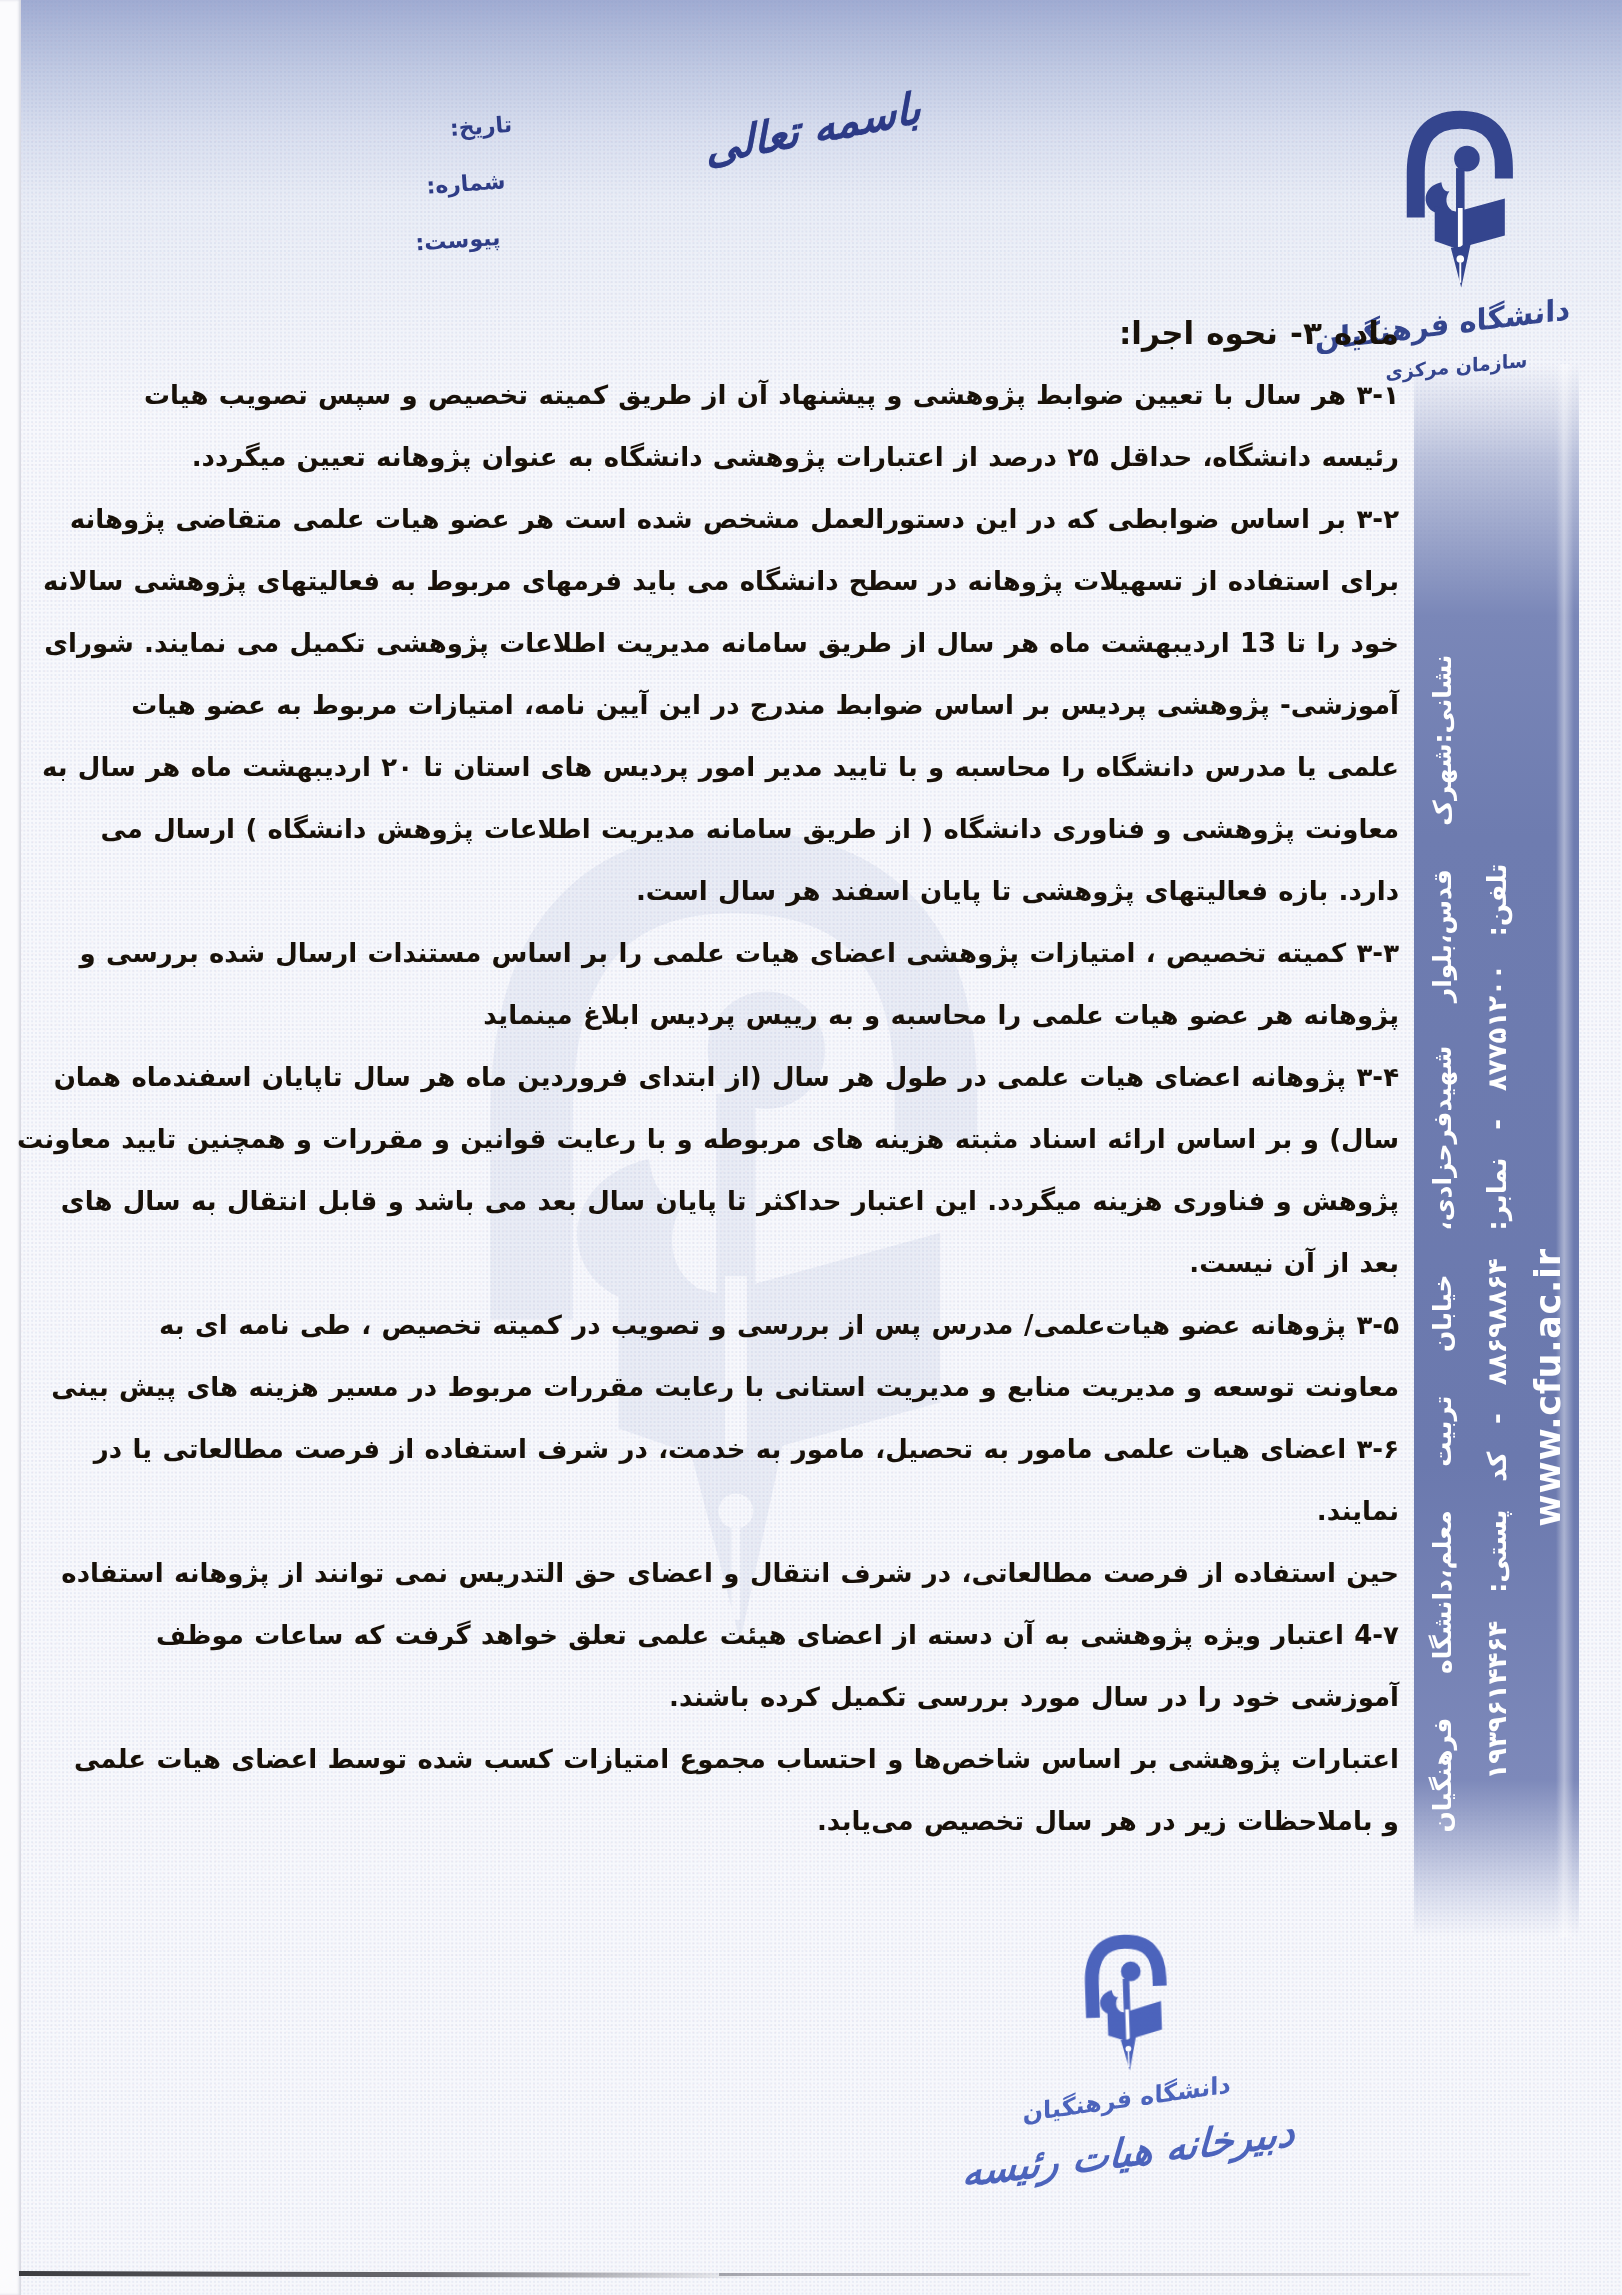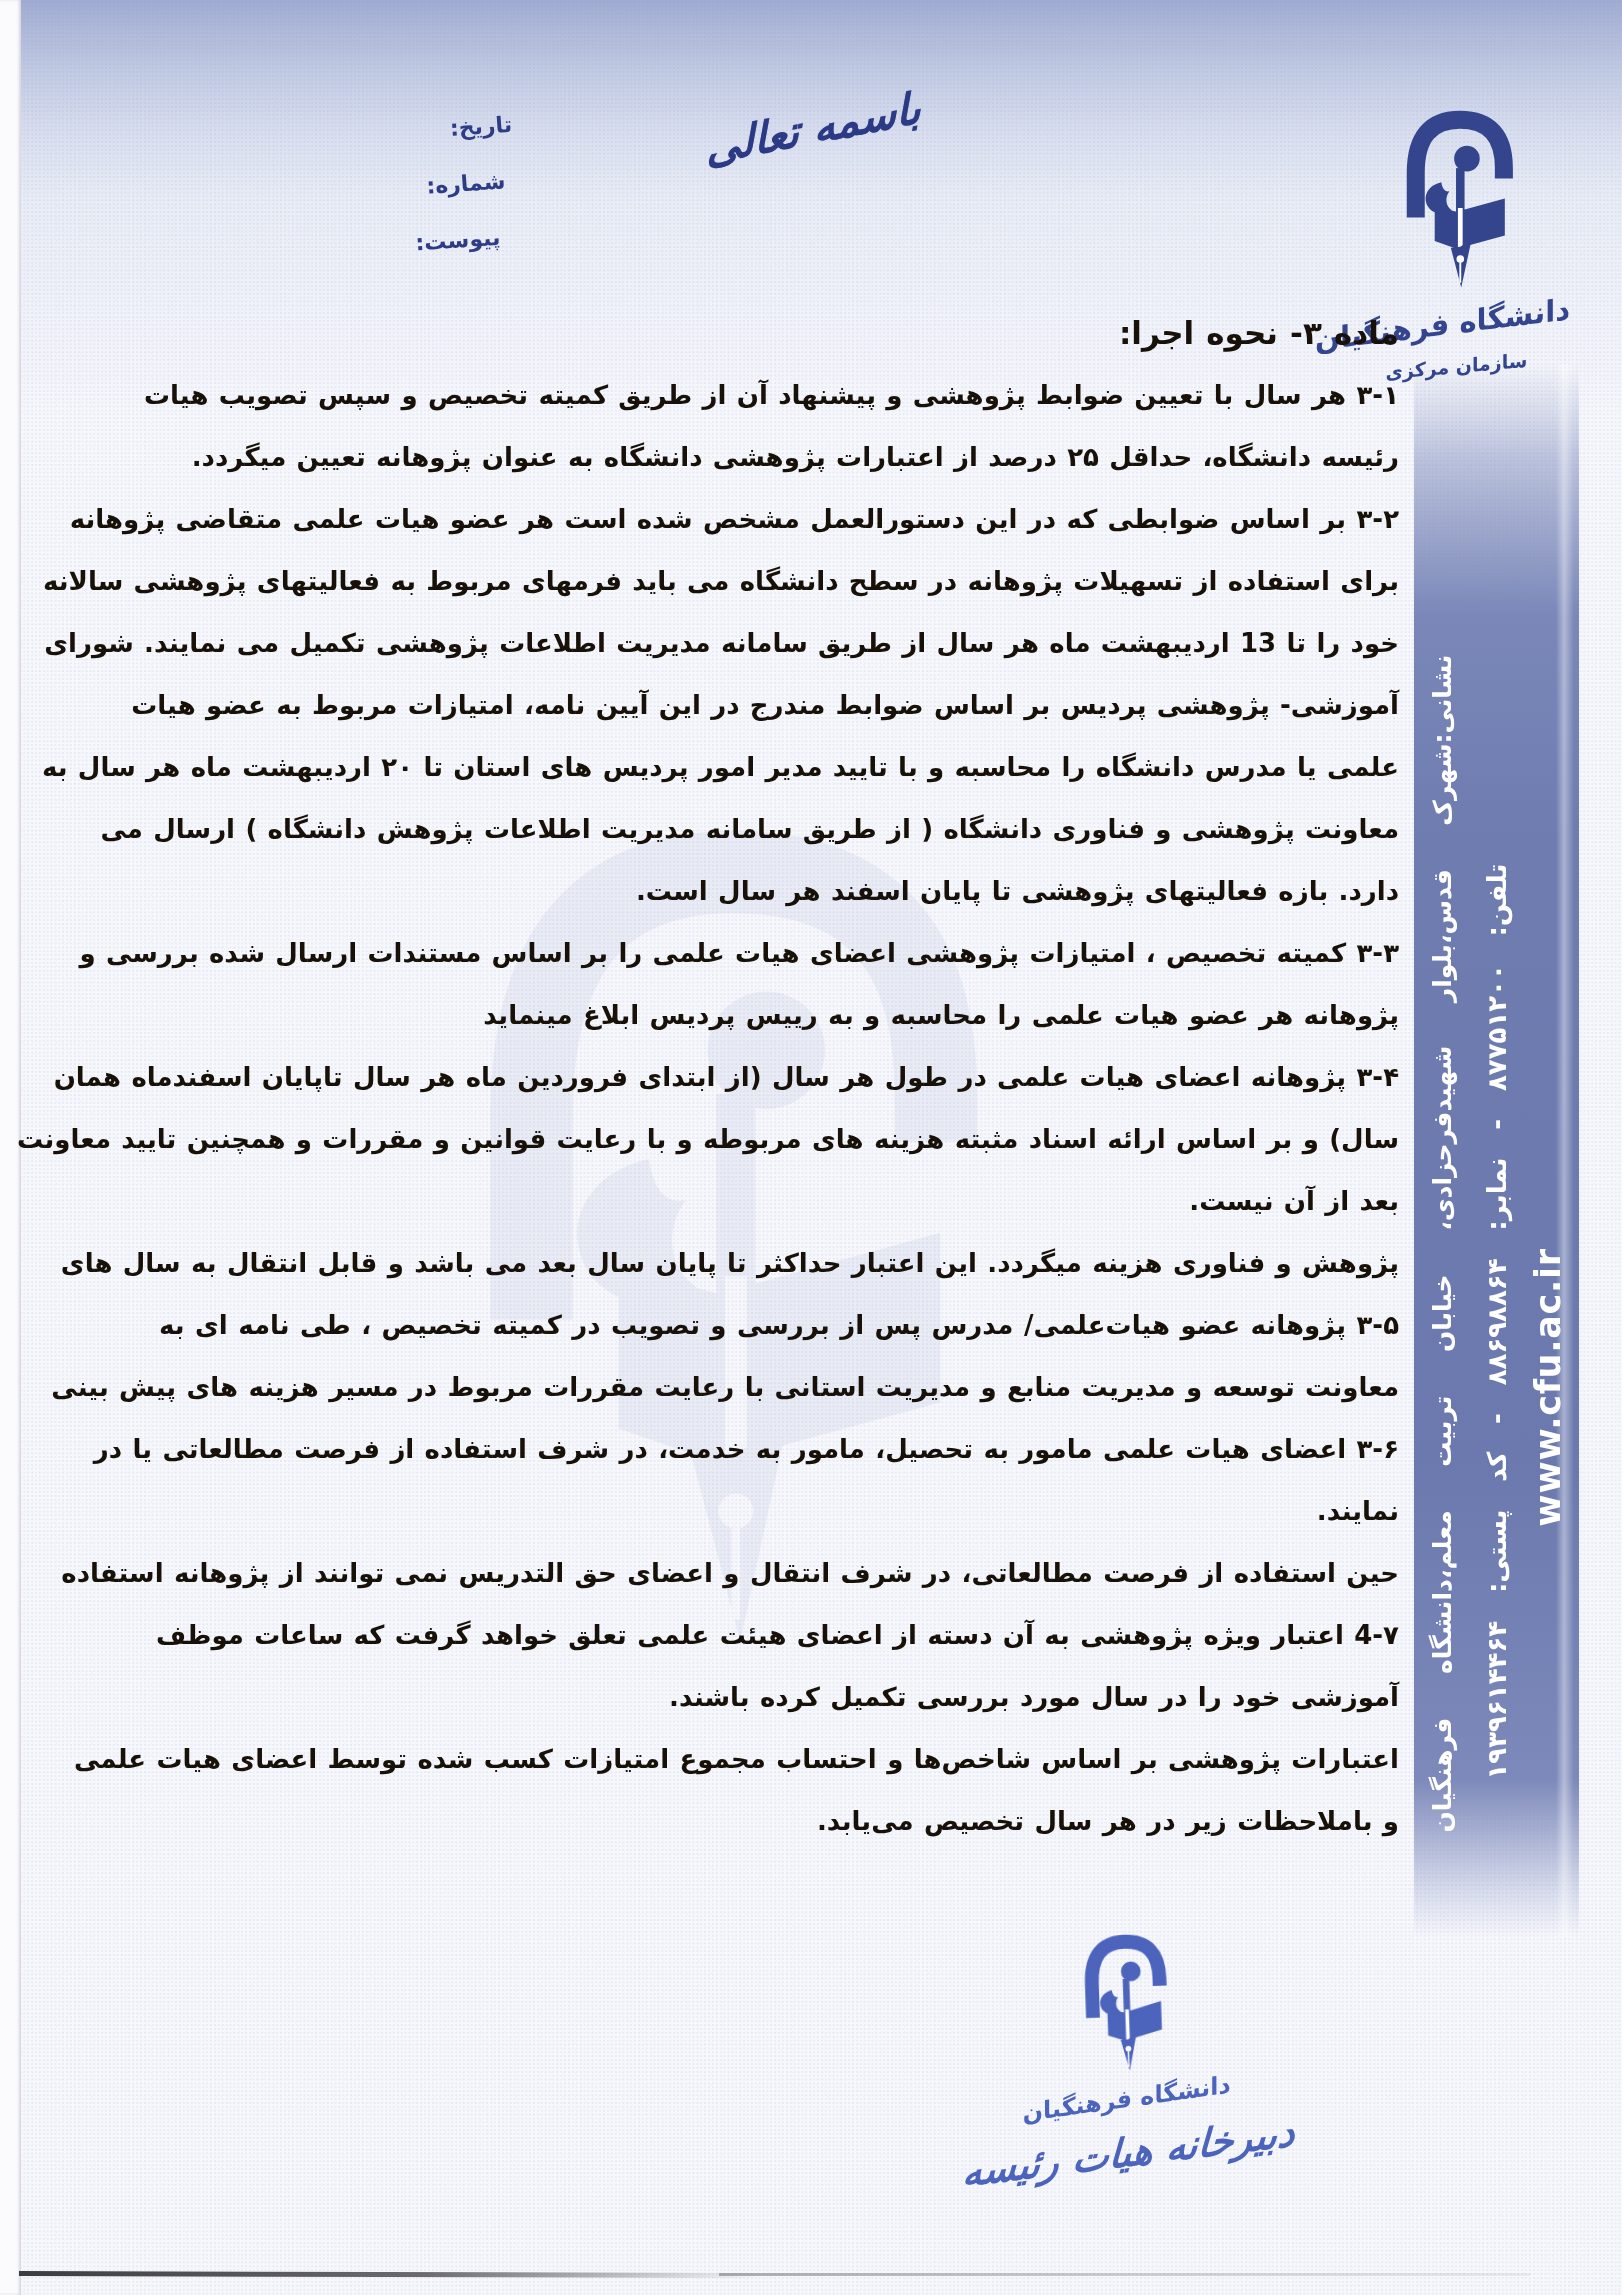--- a/index.html
+++ b/index.html
@@ -192,22 +192,22 @@
     <div class="ln">برای استفاده از تسهیلات پژوهانه در سطح دانشگاه می باید فرمهای مربوط به فعالیتهای پژوهشی سالانه</div>
     <div class="ln">خود را تا 13 اردیبهشت ماه هر سال از طریق سامانه مدیریت اطلاعات پژوهشی تکمیل می نمایند. شورای</div>
     <div class="ln">آموزشی- پژوهشی پردیس بر اساس ضوابط مندرج در این آیین نامه، امتیازات مربوط به عضو هیات</div>
     <div class="ln">علمی یا مدرس دانشگاه را محاسبه و با تایید مدیر امور پردیس های استان تا ۲۰ اردیبهشت ماه هر سال به</div>
     <div class="ln">معاونت پژوهشی و فناوری دانشگاه ( از طریق سامانه مدیریت اطلاعات پژوهش دانشگاه ) ارسال می</div>
     <div class="ln end">دارد. بازه فعالیتهای پژوهشی  تا پایان اسفند هر سال است.</div>
     <div class="ln">۳-۳ کمیته تخصیص ، امتیازات پژوهشی اعضای هیات علمی را بر اساس مستندات ارسال شده بررسی و</div>
     <div class="ln end">پژوهانه هر عضو هیات علمی را محاسبه و به رییس پردیس ابلاغ مینماید</div>
     <div class="ln">۳-۴ پژوهانه اعضای هیات علمی در طول هر سال (از ابتدای فروردین ماه هر سال تاپایان اسفندماه همان</div>
     <div class="ln">سال) و بر اساس ارائه اسناد مثبته هزینه های مربوطه و با رعایت قوانین و مقررات و همچنین تایید معاونت</div>
+    <div class="ln">پژوهش و فناوری هزینه میگردد. این اعتبار  حداکثر تا پایان سال بعد می باشد و قابل انتقال به سال های</div>
     <div class="ln end">بعد از آن نیست.</div>
-    <div class="ln">پژوهش و فناوری هزینه میگردد. این اعتبار  حداکثر تا پایان سال بعد می باشد و قابل انتقال به سال های</div>
     <div class="ln">۳-۵  پژوهانه عضو هیات‌علمی/ مدرس پس از بررسی و تصویب در کمیته تخصیص ، طی نامه ای به</div>
     <div class="ln">معاونت توسعه و مدیریت منابع و مدیریت استانی  با رعایت مقررات مربوط در مسیر هزینه های پیش بینی</div>
     <div class="ln">۳-۶ اعضای هیات علمی مامور به تحصیل، مامور به خدمت، در شرف استفاده از فرصت مطالعاتی یا در</div>
     <div class="ln end">نمایند.</div>
     <div class="ln">حین استفاده از فرصت مطالعاتی، در شرف انتقال و اعضای حق التدریس نمی توانند از پژوهانه استفاده</div>
     <div class="ln">4-۷ اعتبار ویژه پژوهشی به آن دسته از اعضای هیئت علمی تعلق خواهد گرفت که ساعات موظف</div>
     <div class="ln end">آموزشی خود را  در سال مورد بررسی تکمیل کرده باشند.</div>
     <div class="ln">اعتبارات پژوهشی بر اساس شاخص‌ها و احتساب مجموع امتیازات کسب شده توسط اعضای هیات علمی</div>
     <div class="ln end">و باملاحظات زیر در هر سال تخصیص می‌یابد.</div>
   </div>

